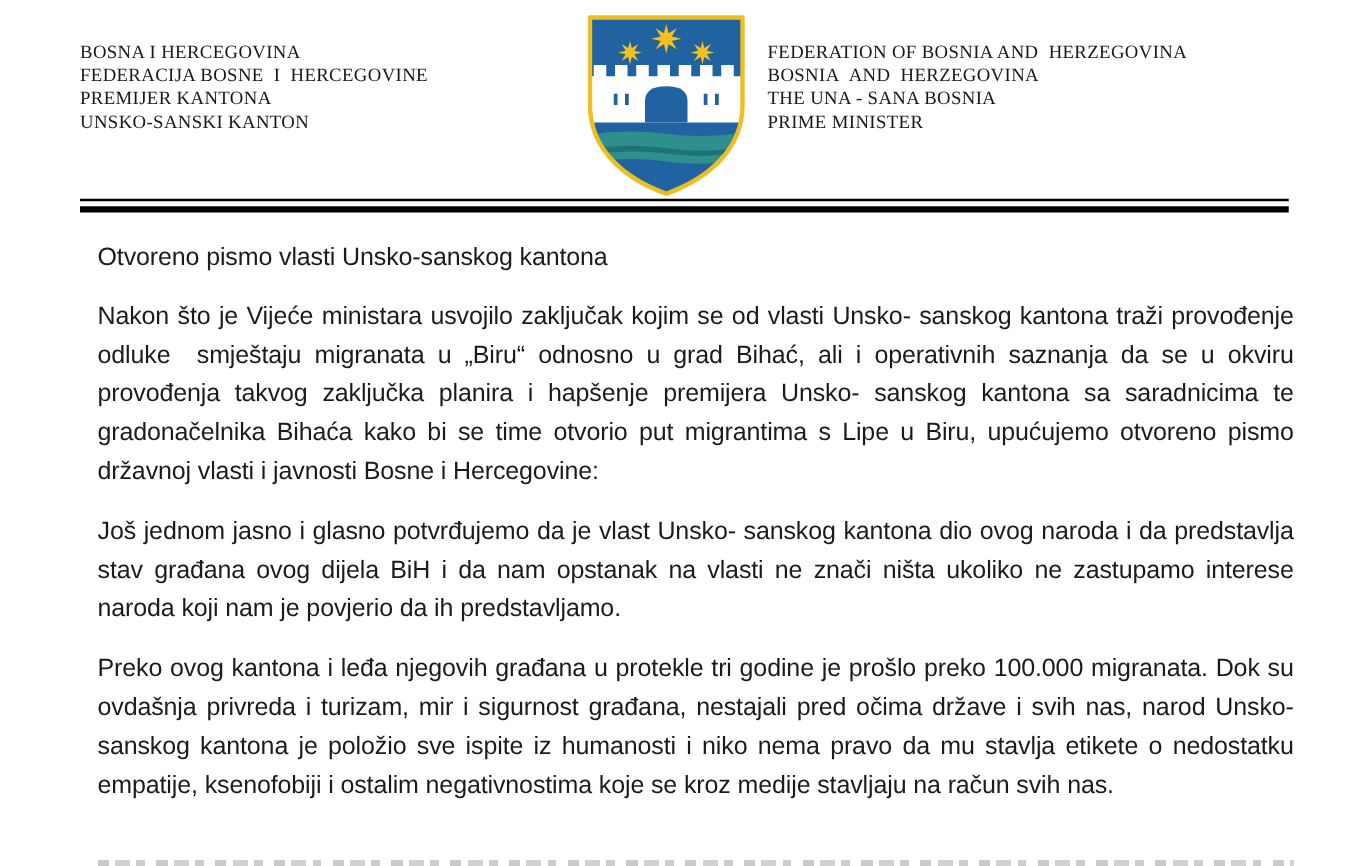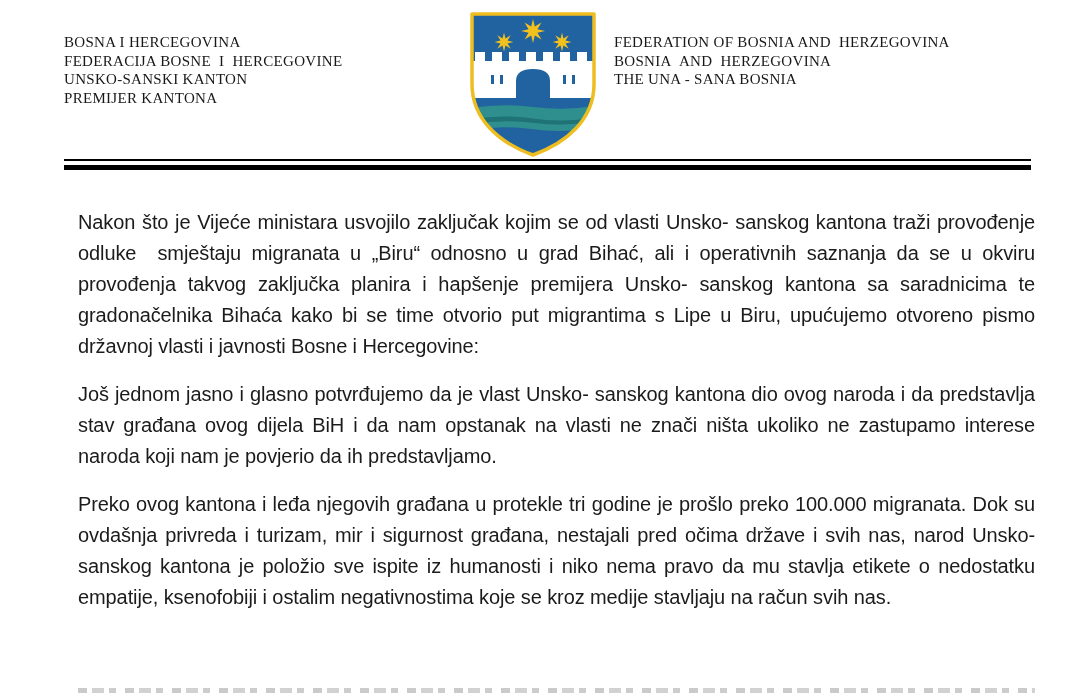--- a/index.html
+++ b/index.html
@@ -47,22 +47,22 @@
       #8f8f8f 31px 38px, transparent 38px 47px);
     opacity: 0.45;
   }
 </style>
 </head>
 <body>
 
 <div id="hdr-left" class="hdr-block">
   <div class="hdr-line">BOSNA I HERCEGOVINA</div>
   <div class="hdr-line">FEDERACIJA BOSNE &nbsp;I &nbsp;HERCEGOVINE</div>
+  <div class="hdr-line">PREMIJER KANTONA</div>
   <div class="hdr-line">UNSKO-SANSKI KANTON</div>
-  <div class="hdr-line">PREMIJER KANTONA</div>
 </div>
 
 <svg class="emblem" width="136" height="152" viewBox="0 0 136 152" aria-hidden="true">
   <defs>
     <clipPath id="shieldClip">
       <path d="M7,6 H129 V76 C129,112 101,135 68,147 C35,135 7,112 7,76 Z"></path>
     </clipPath>
     <polygon id="star8" points="0,-10 1.53,-3.7 7.07,-7.07 3.7,-1.53 10,0 3.7,1.53 7.07,7.07 1.53,3.7 0,10 -1.53,3.7 -7.07,7.07 -3.7,1.53 -10,0 -3.7,-1.53 -7.07,-7.07 -1.53,-3.7"></polygon>
   </defs>
   <g clip-path="url(#shieldClip)">
@@ -92,26 +92,28 @@
       <use href="#star8" transform="translate(97,34) scale(0.95)"></use>
     </g>
   </g>
   <path d="M7,6 H129 V76 C129,112 101,135 68,147 C35,135 7,112 7,76 Z" fill="none" stroke="#eebd20" stroke-width="3.5" stroke-linejoin="round"></path>
 </svg>
 
 <div id="hdr-right" class="hdr-block">
   <div class="hdr-line">FEDERATION OF BOSNIA AND &nbsp;HERZEGOVINA</div>
   <div class="hdr-line">BOSNIA &nbsp;AND &nbsp;HERZEGOVINA</div>
   <div class="hdr-line">THE UNA - SANA BOSNIA</div>
+  <div class="hdr-line">PRIME MINISTER</div>
 </div>
 
 <div class="rule">
   <div class="thin"></div>
   <div class="thick"></div>
 </div>
 
 <div class="content">
+  <h1 class="doc-title">Otvoreno pismo vlasti Unsko-sanskog kantona</h1>
   <p>Nakon što je Vijeće ministara usvojilo zaključak kojim se od vlasti Unsko- sanskog kantona traži provođenje odluke &nbsp;smještaju migranata u „Biru“ odnosno u grad Bihać, ali i operativnih saznanja da se u okviru provođenja takvog zaključka planira i hapšenje premijera Unsko- sanskog kantona sa saradnicima te gradonačelnika Bihaća kako bi se time otvorio put migrantima s Lipe u Biru, upućujemo otvoreno pismo državnoj vlasti i javnosti Bosne i Hercegovine:</p>
   <p>Još jednom jasno i glasno potvrđujemo da je vlast Unsko- sanskog kantona dio ovog naroda i da predstavlja stav građana ovog dijela BiH i da nam opstanak na vlasti ne znači ništa ukoliko ne zastupamo interese naroda koji nam je povjerio da ih predstavljamo.</p>
   <p>Preko ovog kantona i leđa njegovih građana u protekle tri godine je prošlo preko 100.000 migranata. Dok su ovdašnja privreda i turizam, mir i sigurnost građana, nestajali pred očima države i svih nas, narod Unsko- sanskog kantona je položio sve ispite iz humanosti i niko nema pravo da mu stavlja etikete o nedostatku empatije, ksenofobiji i ostalim negativnostima koje se kroz medije stavljaju na račun svih nas.</p>
 </div>
 
 <div class="clipped-line"></div>
 
 </body></html>

